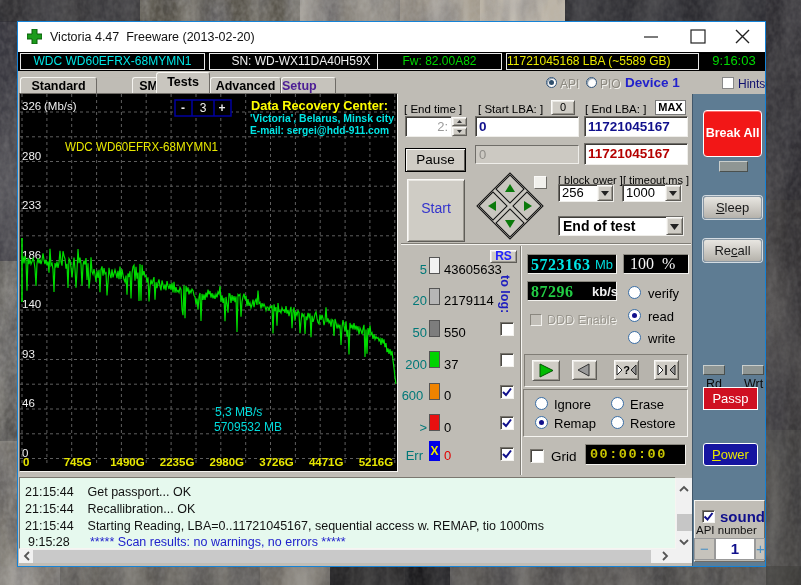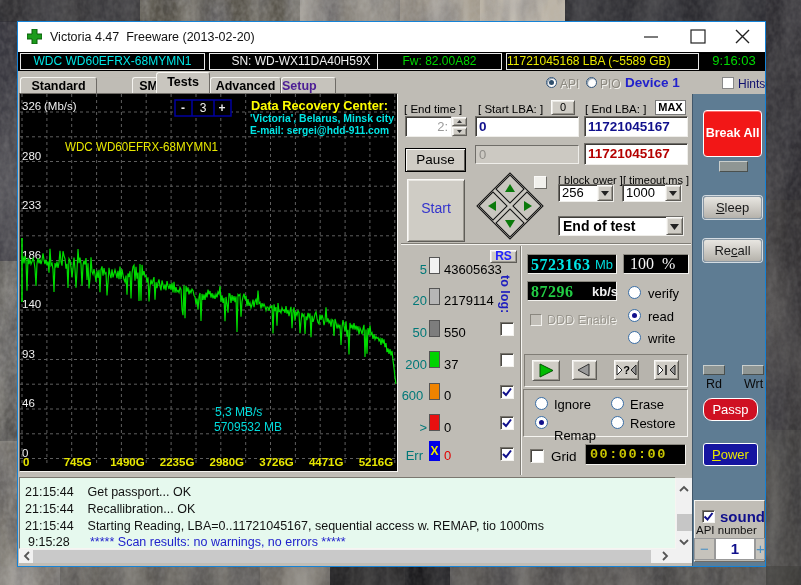--- a/index.html
+++ b/index.html
@@ -295,38 +295,38 @@
       <line x1="12" y1="5" x2="12" y2="15" stroke="#222" stroke-width="1.6"></line>
       <path d="M21 5 L16 10 L21 15 Z" fill="#999" stroke="#222" stroke-width="1"></path>
     </svg>
 <div class="abs" style="left:523px;top:389px;width:165px;height:48px;background:#bfbcb5;border:1px solid;border-color:#807d76 #f6f5f1 #f6f5f1 #807d76;"></div>
 <div class="abs" style="left:535px;top:397px;width:13px;height:13px;border-radius:50%;background:#fff;border:1.5px solid #3a6ea5;"></div>
 <div class="abs" style="left:554px;top:397px;font-size:13px;color:#000;">Ignore</div>
 <div class="abs" style="left:611px;top:397px;width:13px;height:13px;border-radius:50%;background:#fff;border:1.5px solid #3a6ea5;"></div>
 <div class="abs" style="left:630px;top:397px;font-size:13px;color:#000;">Erase</div>
 <div class="abs" style="left:535px;top:416px;width:13px;height:13px;border-radius:50%;background:#fff;border:1.5px solid #3a6ea5;"></div>
     <div class="abs" style="left:539px;top:420px;width:5px;height:5px;border-radius:50%;background:#10108c;"></div>
-<div class="abs" style="left:554px;top:428px;font-size:13px;color:#000;">Remap</div>
+<div class="abs" style="left:554px;top:416px;font-size:13px;color:#000;">Remap</div>
 <div class="abs" style="left:611px;top:416px;width:13px;height:13px;border-radius:50%;background:#fff;border:1.5px solid #3a6ea5;"></div>
 <div class="abs" style="left:630px;top:416px;font-size:13px;color:#000;">Restore</div>
 <div class="abs cb" style="left:530px;top:449px;width:14px;height:14px;"></div>
 <div class="abs" style="left:551px;top:449px;font-size:13.5px;color:#000;">Grid</div>
 <div class="abs lcd" style="left:585px;top:444px;width:101px;height:21px;"></div>
 <div class="abs" style="left:590px;top:447px;font-family:'Liberation Mono',monospace;font-weight:bold;font-size:13.5px;color:#c9c500;letter-spacing:1.5px;">00:00:00</div>
 
 <div class="abs" style="left:692px;top:94px;width:73px;height:472px;background:#5e7c93;border-left:1px solid #41576a;"></div>
 <div class="abs" style="left:703px;top:110px;width:59px;height:47px;background:#f21717;border:1px solid #fff;border-radius:4px;box-shadow:inset 0 1px 0 #ff6a6a;color:#fff;font-weight:bold;font-size:12.5px;text-align:center;line-height:45px;">Break All</div>
 <div class="abs" style="left:719px;top:161px;width:29px;height:11px;background:#8f9694;border:1px solid;border-color:#c9cecc #4a504e #4a504e #c9cecc;"></div>
 <div class="abs" style="left:703px;top:196px;width:59px;height:23px;background:linear-gradient(180deg,#e8e6e1,#b5b2ab);border:1px solid #8a98a4;border-radius:3px;box-shadow:0 0 0 1px #d4dce2;color:#1a1a1a;font-size:13px;text-align:center;line-height:21px;"><span style="text-decoration:underline">S</span>leep</div>
 <div class="abs" style="left:703px;top:239px;width:59px;height:23px;background:linear-gradient(180deg,#e8e6e1,#b5b2ab);border:1px solid #8a98a4;border-radius:3px;box-shadow:0 0 0 1px #d4dce2;color:#1a1a1a;font-size:13px;text-align:center;line-height:21px;">Re<span style="text-decoration:underline">c</span>all</div>
 <div class="abs" style="left:703px;top:365px;width:22px;height:10px;background:#8f9694;border:1px solid;border-color:#c9cecc #4a504e #4a504e #c9cecc;"></div>
 <div class="abs" style="left:742px;top:365px;width:22px;height:10px;background:#8f9694;border:1px solid;border-color:#c9cecc #4a504e #4a504e #c9cecc;"></div>
 <div class="abs" style="left:706px;top:377px;font-size:12.5px;color:#0a0a0a;">Rd</div>
 <div class="abs" style="left:744px;top:377px;font-size:12.5px;color:#0a0a0a;">Wrt</div>
-<div class="abs" style="left:703px;top:398px;width:55px;height:23px;background:#cf1022;border:1px solid #fff;border-radius:9px;color:#fff;font-size:13px;text-align:center;line-height:21px;">Passp</div>
+<div class="abs" style="left:703px;top:387px;width:55px;height:23px;background:#cf1022;border:1px solid #fff;border-radius:0;color:#fff;font-size:13px;text-align:center;line-height:21px;">Passp</div>
 <div class="abs" style="left:703px;top:443px;width:55px;height:23px;background:#1515a0;border:1px solid #fff;border-radius:3px;color:#e8e800;font-size:13px;text-align:center;line-height:21px;"><span style="text-decoration:underline">P</span>ower</div>
 
 <div class="abs" style="left:694px;top:500px;width:71px;height:62px;background:#c0bdb6;border:1px solid;border-color:#f5f4f0 #6e6b66 #6e6b66 #f5f4f0;"></div>
 <div class="abs cb" style="left:702px;top:510px;width:13px;height:13px;"></div>
 <svg class="abs" style="left:702px;top:510px" width="13" height="13">
       <path d="M2.5 6.5 L5.5 9.5 L10.5 3" stroke="#10108c" stroke-width="2" fill="none"></path>
     </svg>
 <div class="abs" style="left:720px;top:508px;font-size:15px;font-weight:bold;color:#10108c;">sound</div>
 <div class="abs" style="left:696px;top:524px;font-size:11.5px;color:#111;">API number</div>
 <div class="abs" style="left:694px;top:538px;width:21px;height:22px;background:#c6c3bc;border:1px solid #999;color:#4a90c4;font-size:15px;text-align:center;line-height:20px;">−</div>

